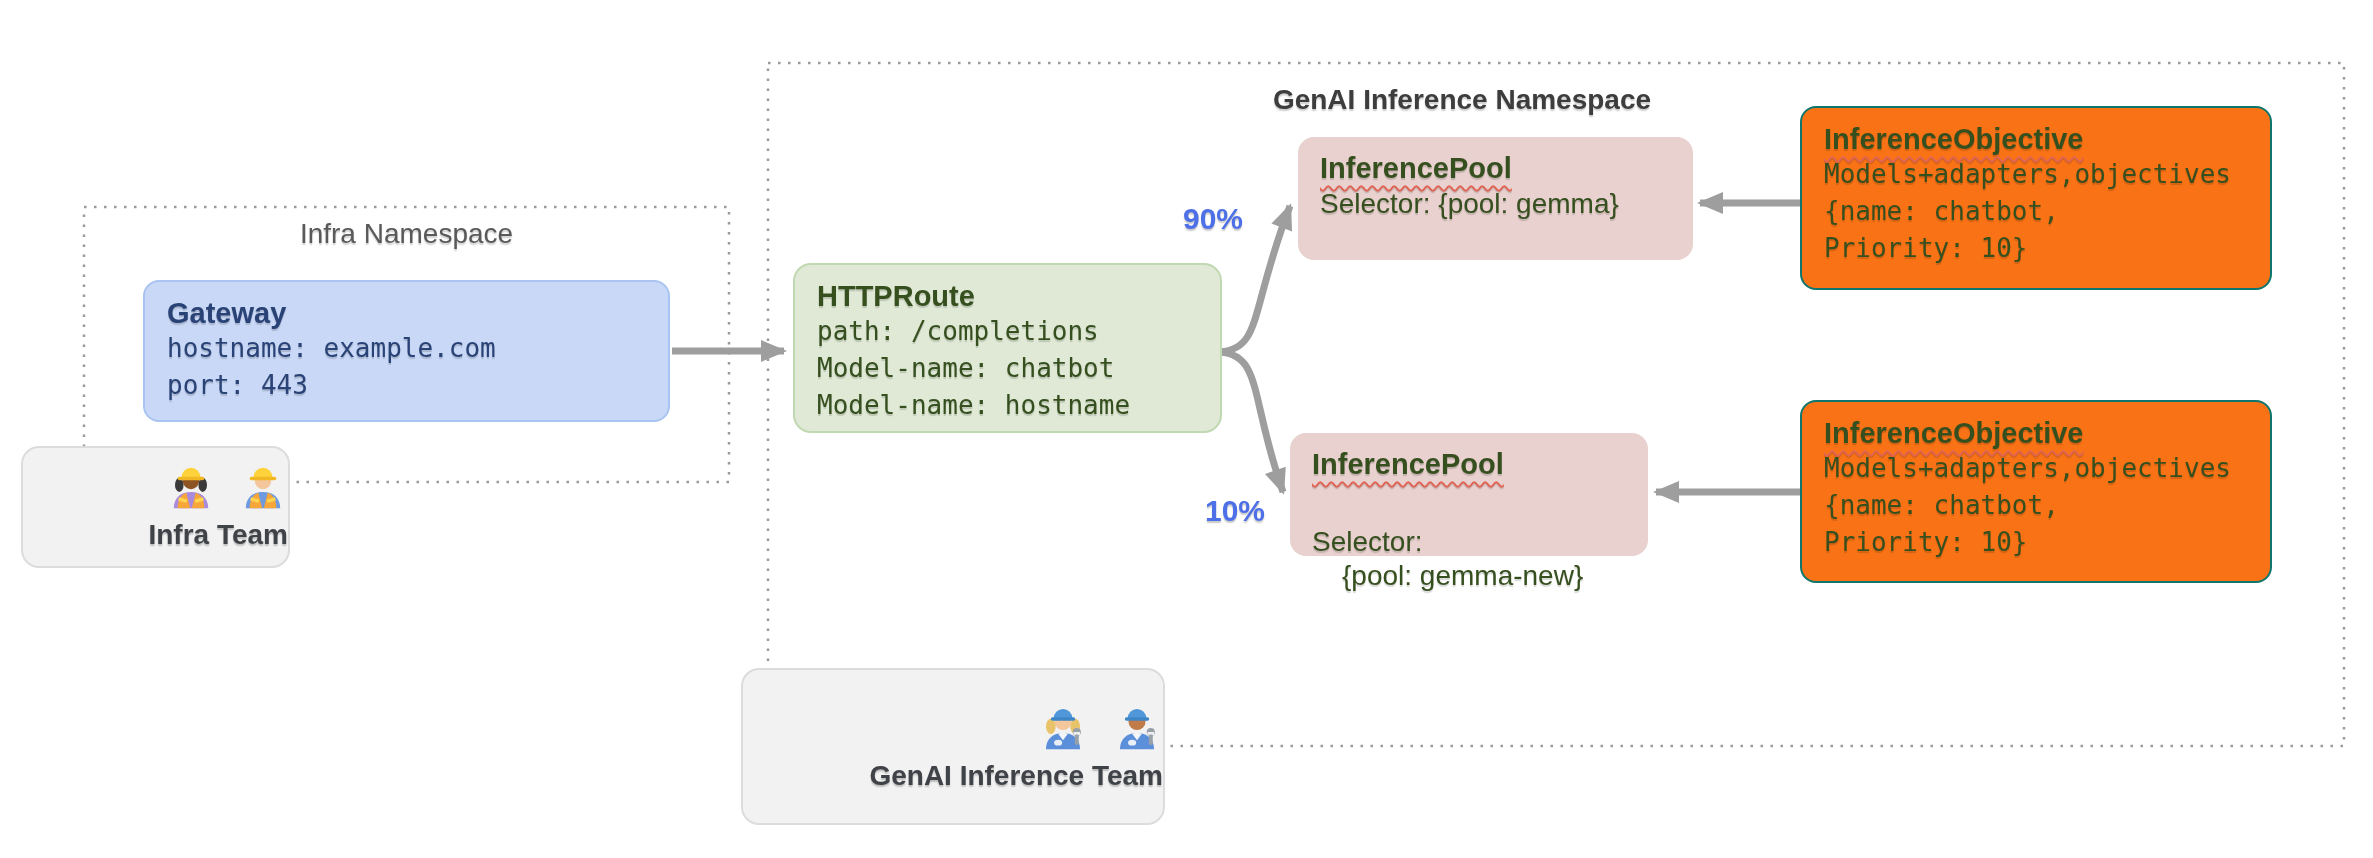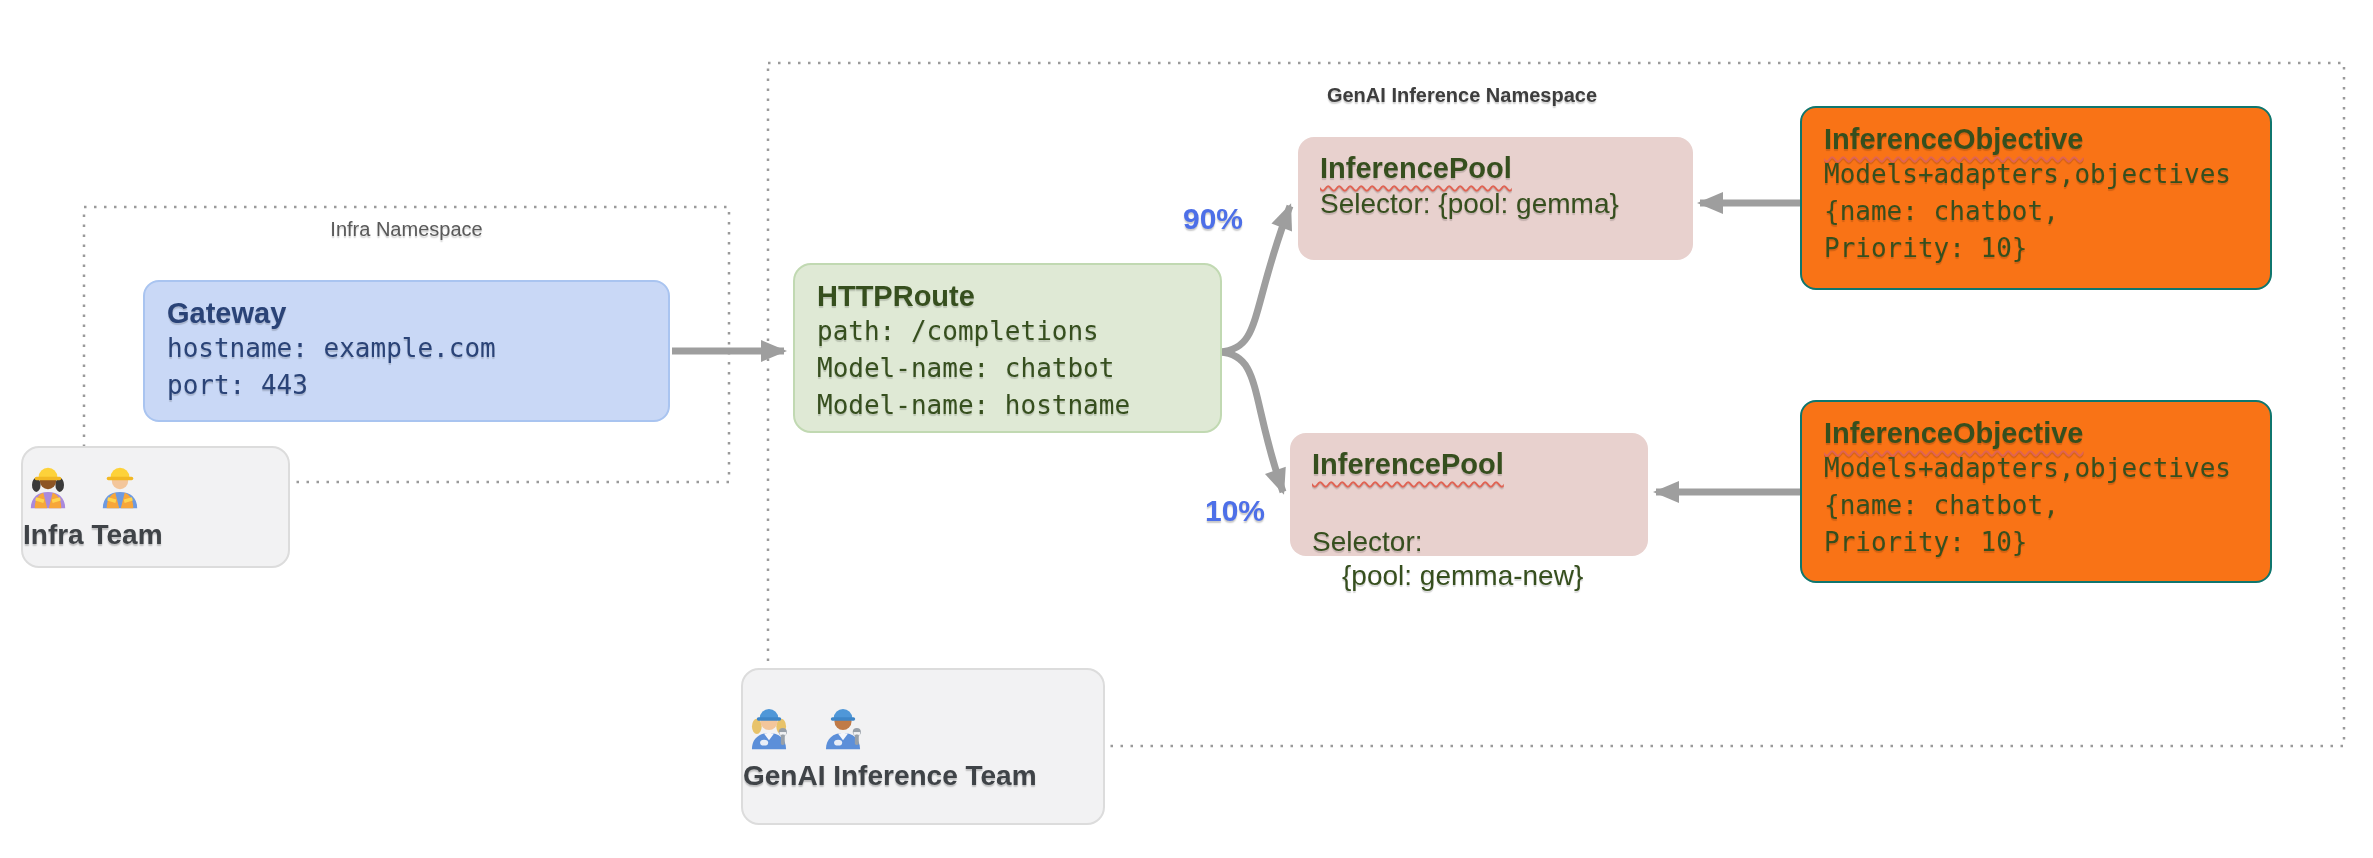--- a/index.html
+++ b/index.html
@@ -5,21 +5,21 @@
   html,body{margin:0;padding:0;background:#ffffff;}
   .canvas{
     position:relative;width:2373px;height:858px;background:#ffffff;overflow:hidden;
     font-family:"Liberation Sans",sans-serif;
   }
   .layer{position:absolute;left:0;top:0;width:2373px;height:858px;pointer-events:none;}
   svg.layer{z-index:1;}
 
   
   .ns-label{
-    position:absolute;z-index:2;text-align:center;color:#595959;font-size:20px;
+    position:absolute;z-index:2;text-align:center;color:#595959;font-size:28px;
     text-shadow:0 1.5px 1.5px rgba(0,0,0,.20);white-space:nowrap;
   }
   .ns-label.genai{color:#3d3d3d;font-weight:bold;}
 
   
   .node{
     position:absolute;z-index:2;border-radius:16px;box-sizing:border-box;
     padding:14px 0 0 22px;white-space:nowrap;
     text-shadow:0 1.5px 1px rgba(0,0,0,.16);
   }
@@ -42,21 +42,21 @@
 
   
   .pct{
     position:absolute;z-index:2;font-weight:bold;font-size:30px;color:#4d6fe8;
     text-shadow:0 1.5px 1.5px rgba(0,0,0,.22);
   }
 
   
   .team{
     position:absolute;z-index:3;background:#f2f2f3;border:2px solid #dcdcdc;border-radius:18px;
-    box-sizing:border-box;display:flex;flex-direction:column;align-items:flex-start;justify-content:center;
+    box-sizing:border-box;display:flex;flex-direction:column;align-items:flex-end;justify-content:center;
     gap:6px;
   }
   .team-icons{display:flex;gap:22px;align-items:flex-end;}
   .team-label{
     font-weight:bold;font-size:28px;color:#3f4347;white-space:nowrap;
     text-shadow:0 1.5px 1.5px rgba(0,0,0,.22);
   }
 </style>
 </head>
 <body>
@@ -147,21 +147,21 @@
         <rect x="37" y="45" width="11" height="4.5" fill="#ffd44f" transform="rotate(-16 43 47)"></rect>
         <circle cx="32" cy="23" r="10.5" fill="#f3c69b"></circle>
         <path d="M20 18 a12 12 0 0 1 24 0 l0 1 l-24 0 Z" fill="#fdd23a"></path>
         <rect x="15" y="17.5" width="34" height="4.5" rx="2.2" fill="#f2b824"></rect>
         <rect x="28.5" y="8.5" width="7" height="5" rx="2" fill="#fdd23a"></rect>
       </svg>
     </div>
     <div class="team-label">Infra Team</div>
   </div>
 
-  <div class="team" style="left:741px;top:668px;width:364px;height:157px;">
+  <div class="team" style="left:741px;top:668px;width:424px;height:157px;">
     <div class="team-icons">
       <svg width="52" height="52" viewBox="0 0 64 64">
         <ellipse cx="17" cy="30" rx="6" ry="9.5" fill="#e8c36a"></ellipse>
         <ellipse cx="47" cy="30" rx="6" ry="9.5" fill="#e8c36a"></ellipse>
         <path d="M11 58 C11 45 20 38 32 38 C44 38 53 45 53 58 Z" fill="#5c8fd9"></path>
         <path d="M26 39 L32 47 L38 39 C36 38 28 38 26 39 Z" fill="#f5f6fa"></path>
         <ellipse cx="26" cy="50" rx="5" ry="3.6" fill="#e9eef7"></ellipse>
         <circle cx="32" cy="24" r="10.5" fill="#f3c69b"></circle>
         <path d="M20.5 20 a11.5 11.5 0 0 1 23 0 Z" fill="#4f97d8"></path>
         <rect x="17" y="18.8" width="30" height="4.2" rx="2.1" fill="#3f86c7"></rect>

